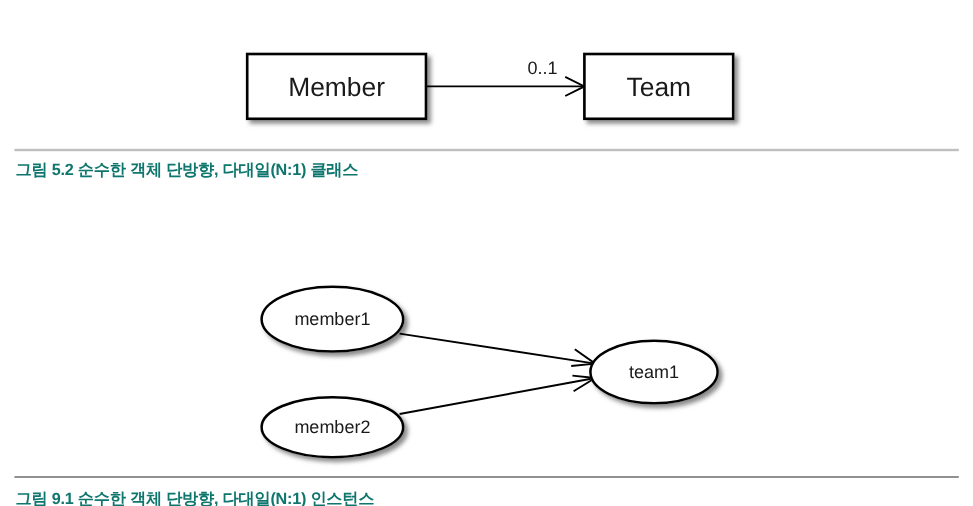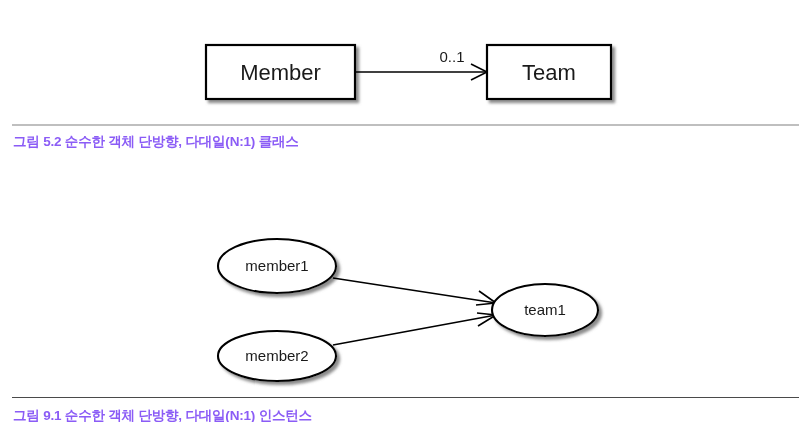--- a/index.html
+++ b/index.html
@@ -45,21 +45,21 @@
     border-top: 2px solid #bfbfbf;
   }
   #class-caption-rule { top: 124px; }
   #instance-caption-rule { top: 186px; border-top: 1px solid #4a4a4a; }
 
   .figure-caption {
     position: absolute;
     left: 13px;
     font-size: 13.5px;
     font-weight: bold;
-    color: #8b5cf6;
+    color: #0f766e;
     letter-spacing: -0.2px;
     white-space: nowrap;
   }
   #class-caption { top: 133px; }
   #instance-caption { top: 196px; }
 
   .node-text-box {
     font-family: "Liberation Sans", sans-serif;
     font-size: 22px;
     fill: #1a1a1a;

